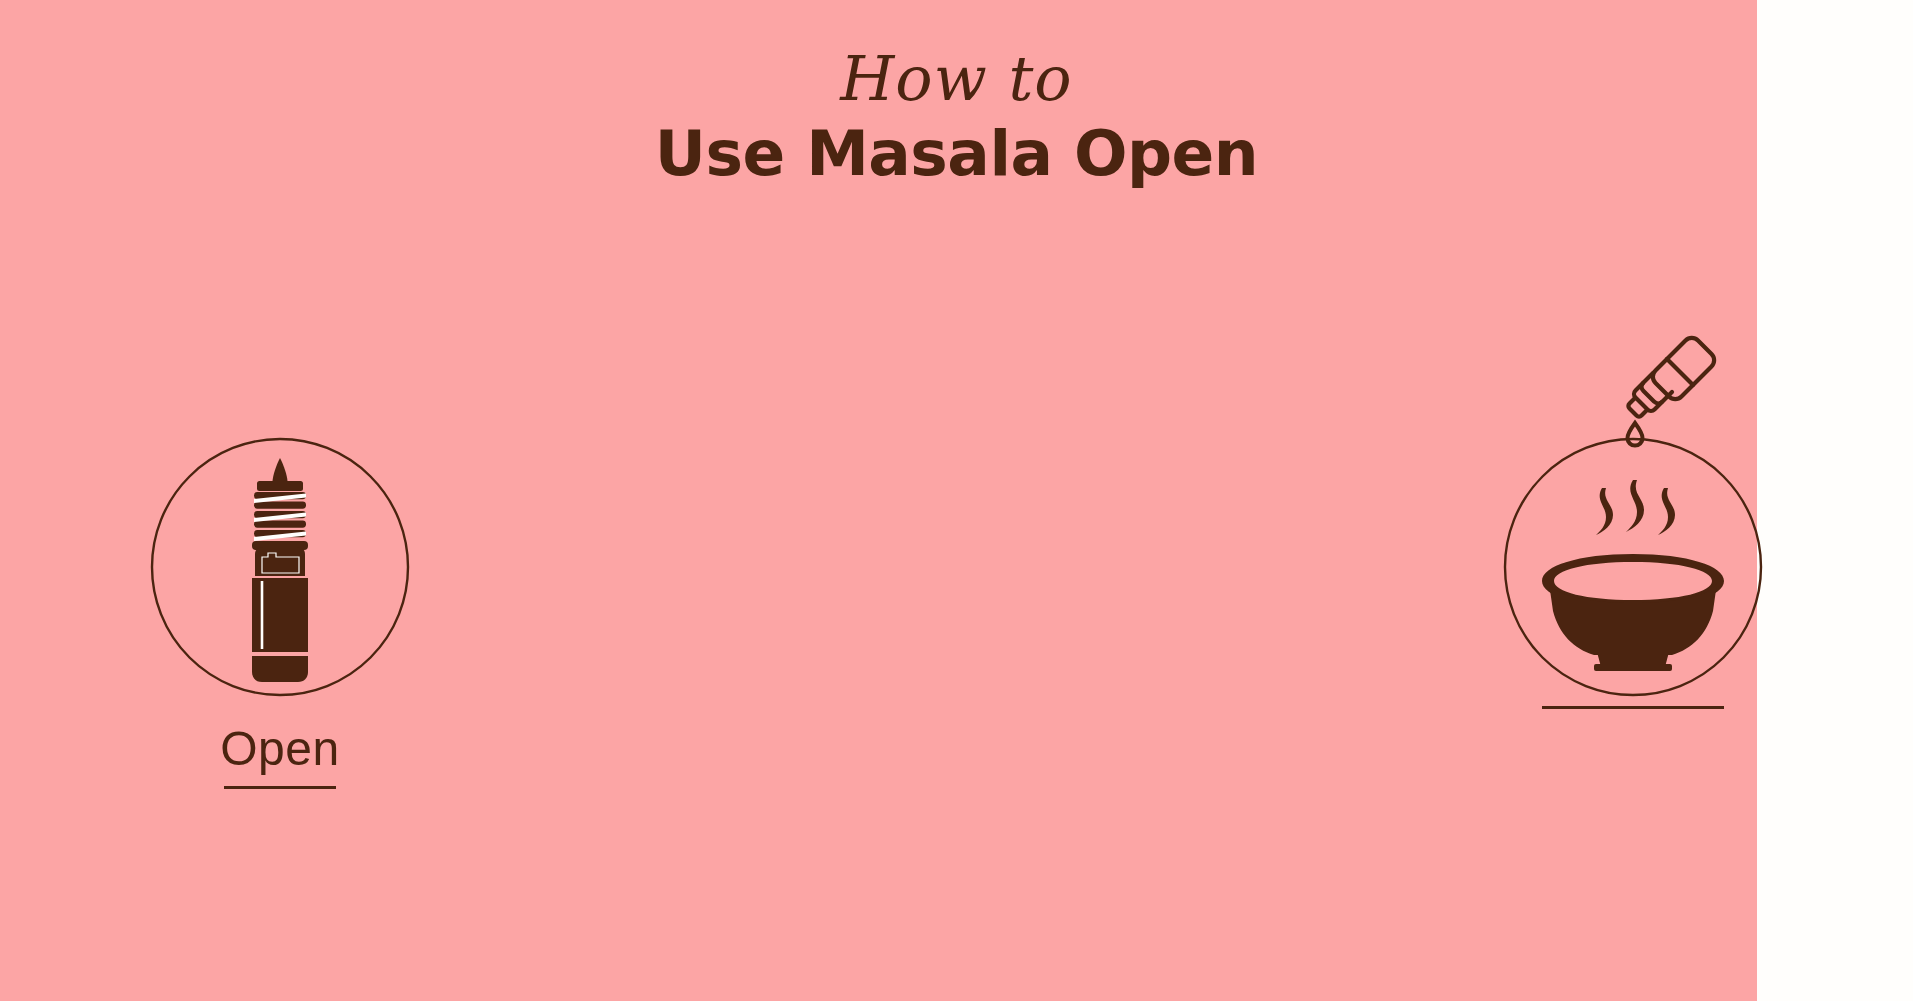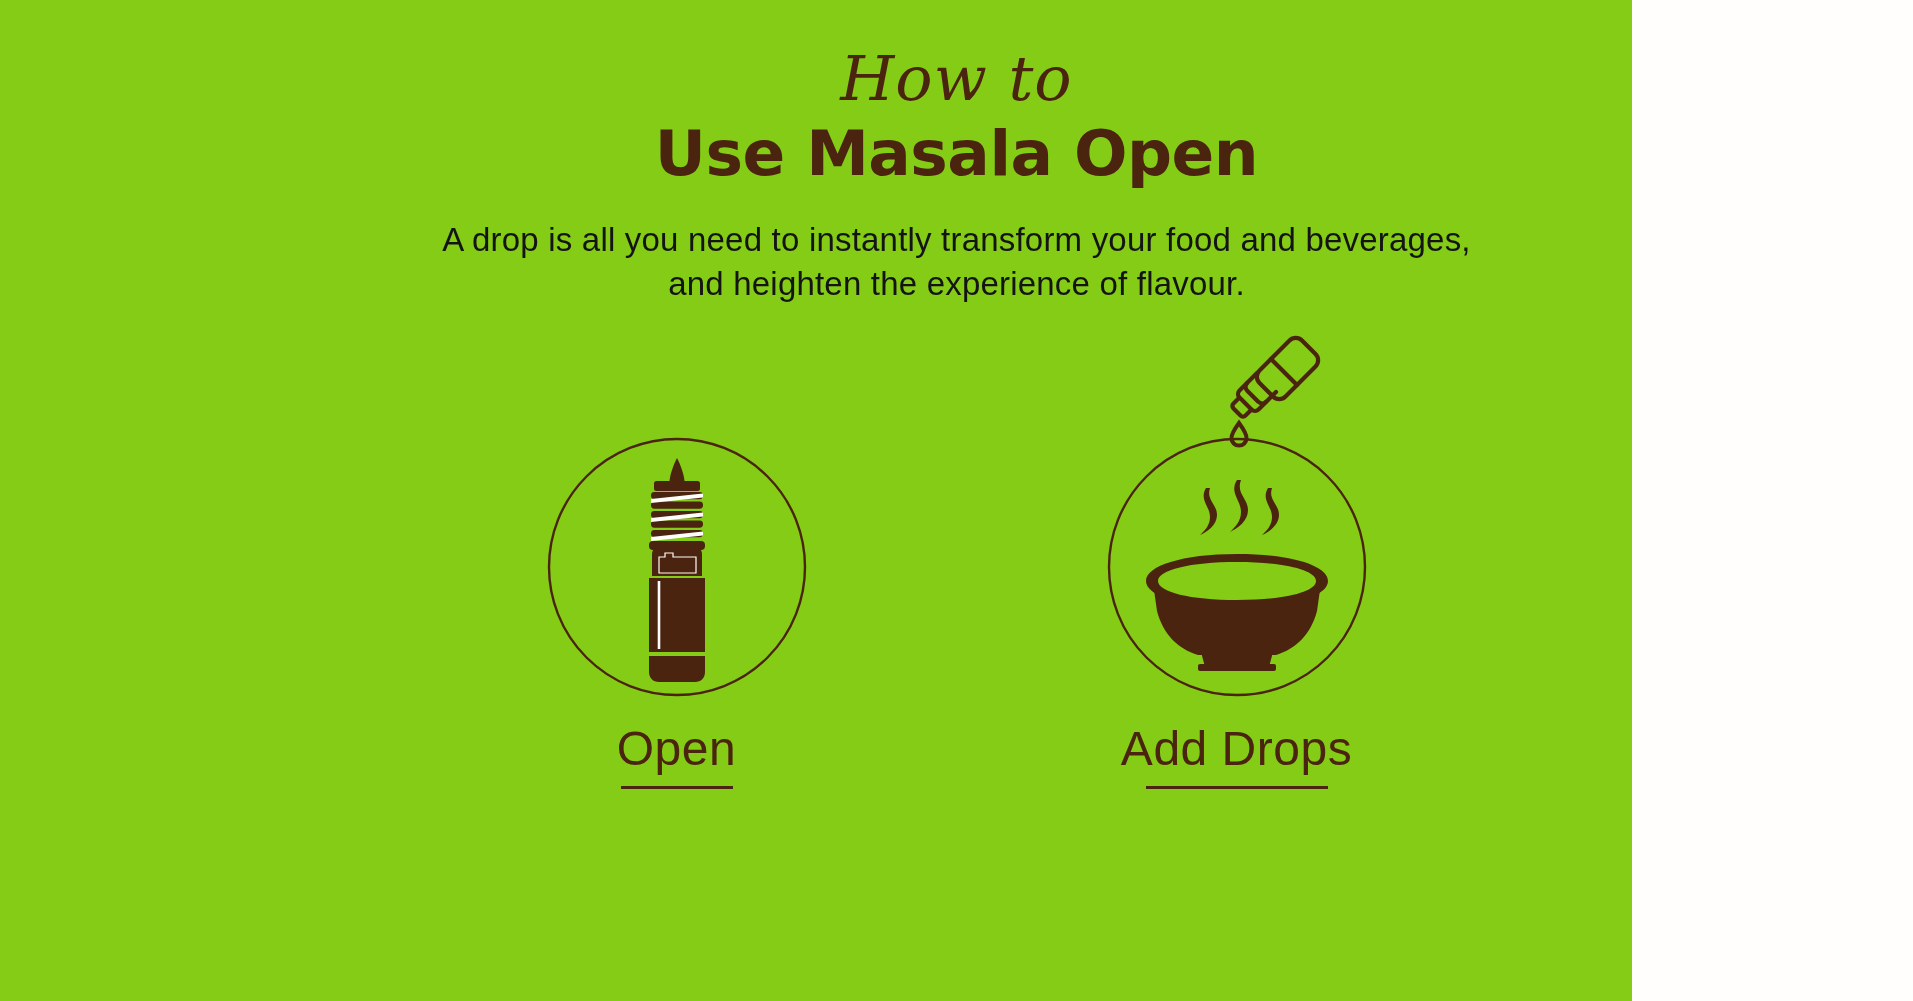--- a/index.html
+++ b/index.html
@@ -11,23 +11,23 @@
   }
 
   body {
     background: #fffefc;
     font-family: "Liberation Sans", sans-serif;
     color: #4b2410;
   }
 
   .page {
     position: relative;
-    width: 1632px;
+    width: 1757px;
     height: 1001px;
-    background: #84cc16;
+    background: #fca5a5;
   }
 
   
   .header {
     position: absolute;
     top: 0;
     left: 0;
     width: 1913px;
     text-align: center;
   }
@@ -65,21 +65,21 @@
 
   .subtitle .sub-line { display: block; }
 
   
   .steps {
     position: absolute;
     top: 398px;
     left: 0;
     width: 1913px;
     display: flex;
-    justify-content: center;
+    justify-content: space-between;
     align-items: flex-start;
   }
 
   .step {
     position: relative;
     width: 560px;
     display: flex;
     flex-direction: column;
     align-items: center;
   }
@@ -135,24 +135,20 @@
 </head>
 <body>
 
 <div class="page">
 
   <div class="header">
     <div class="script-line">How to</div>
 
     <h1 class="main-title">Use Masala Open</h1>
 
-    <div class="subtitle">
-      <span class="sub-line">A drop is all you need to instantly transform your food and beverages,</span>
-      <span class="sub-line">and heighten the experience of flavour.</span>
-    </div>
   </div>
 
   <div class="steps">
 
     <div class="step">
       <div class="icon-stage">
         <div class="circle-wrap">
           <svg width="262" height="262" viewBox="0 0 262 262" aria-hidden="true">
             <circle cx="131" cy="131" r="128" fill="none" stroke="#4b2410" stroke-width="2.4"></circle>
             <g fill="#4b2410">
@@ -257,19 +253,18 @@
             </g>
 
             <path d="M42 101 C36.5 108.5 34.5 112.5 34.5 116
                      C34.5 120.5 38 123.5 42 123.5
                      C46 123.5 49.5 120.5 49.5 116
                      C49.5 112.5 47.5 108.5 42 101 Z" fill="none" stroke="#4b2410" stroke-width="4"></path>
           </svg>
         </div>
       </div>
 
-      <div class="step-label">Add Drops</div>
       <div class="label-rule rule-add"></div>
     </div>
 
 
   </div>
 </div>
 
 </body></html>

